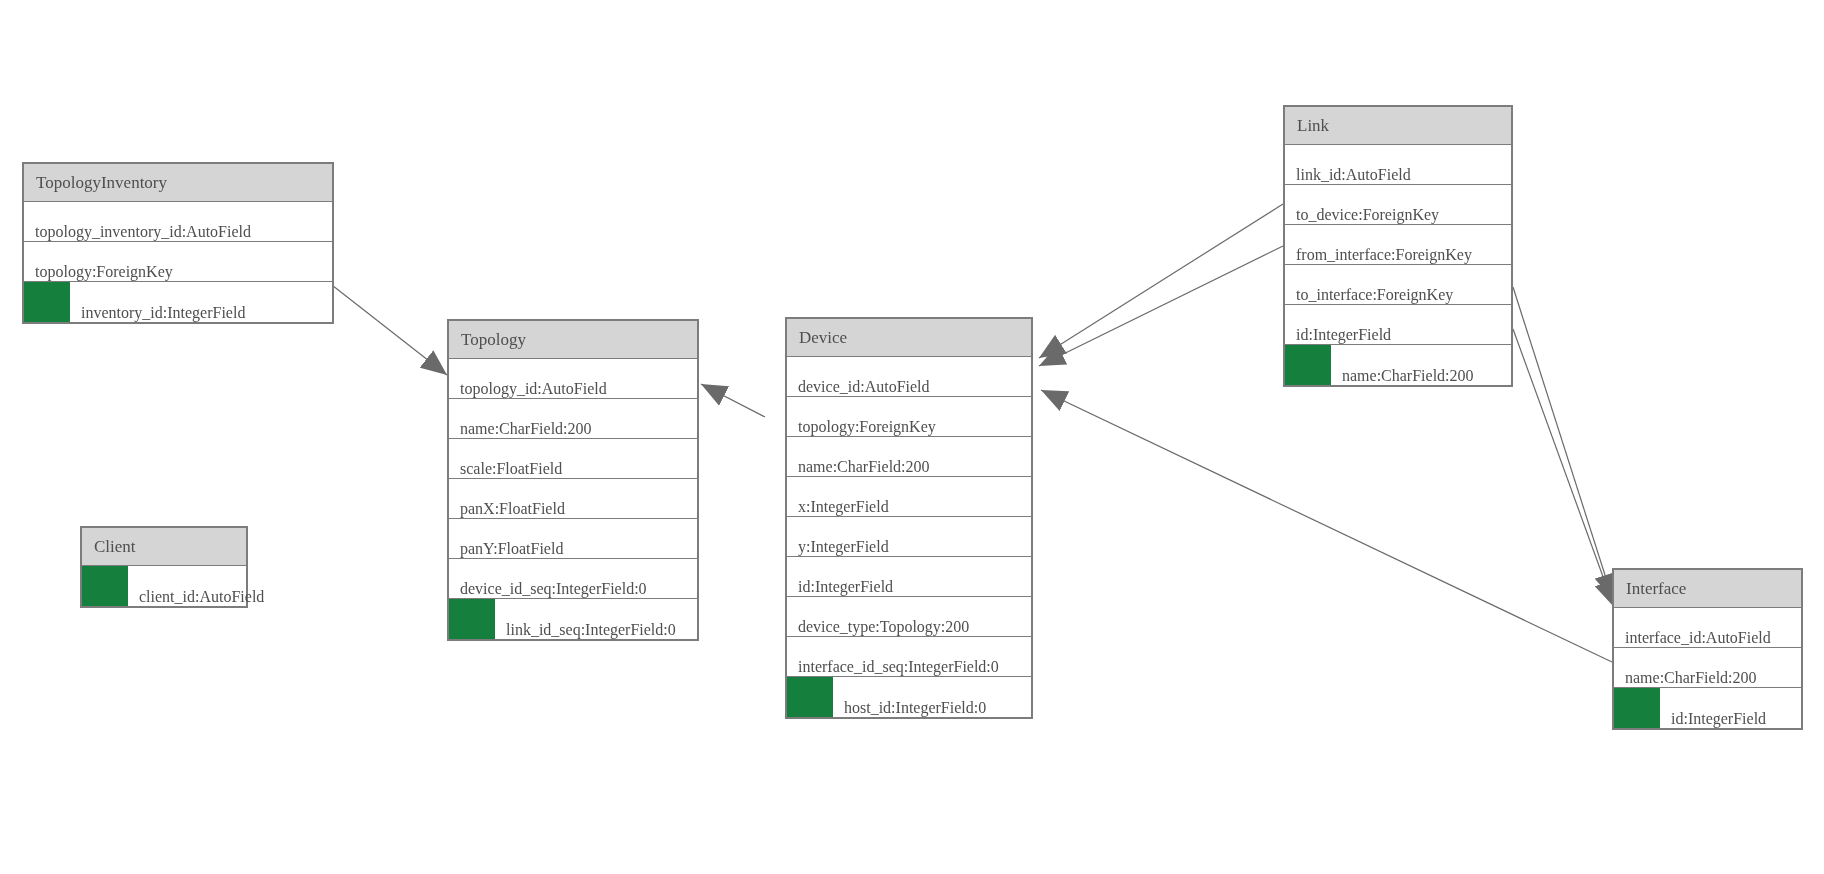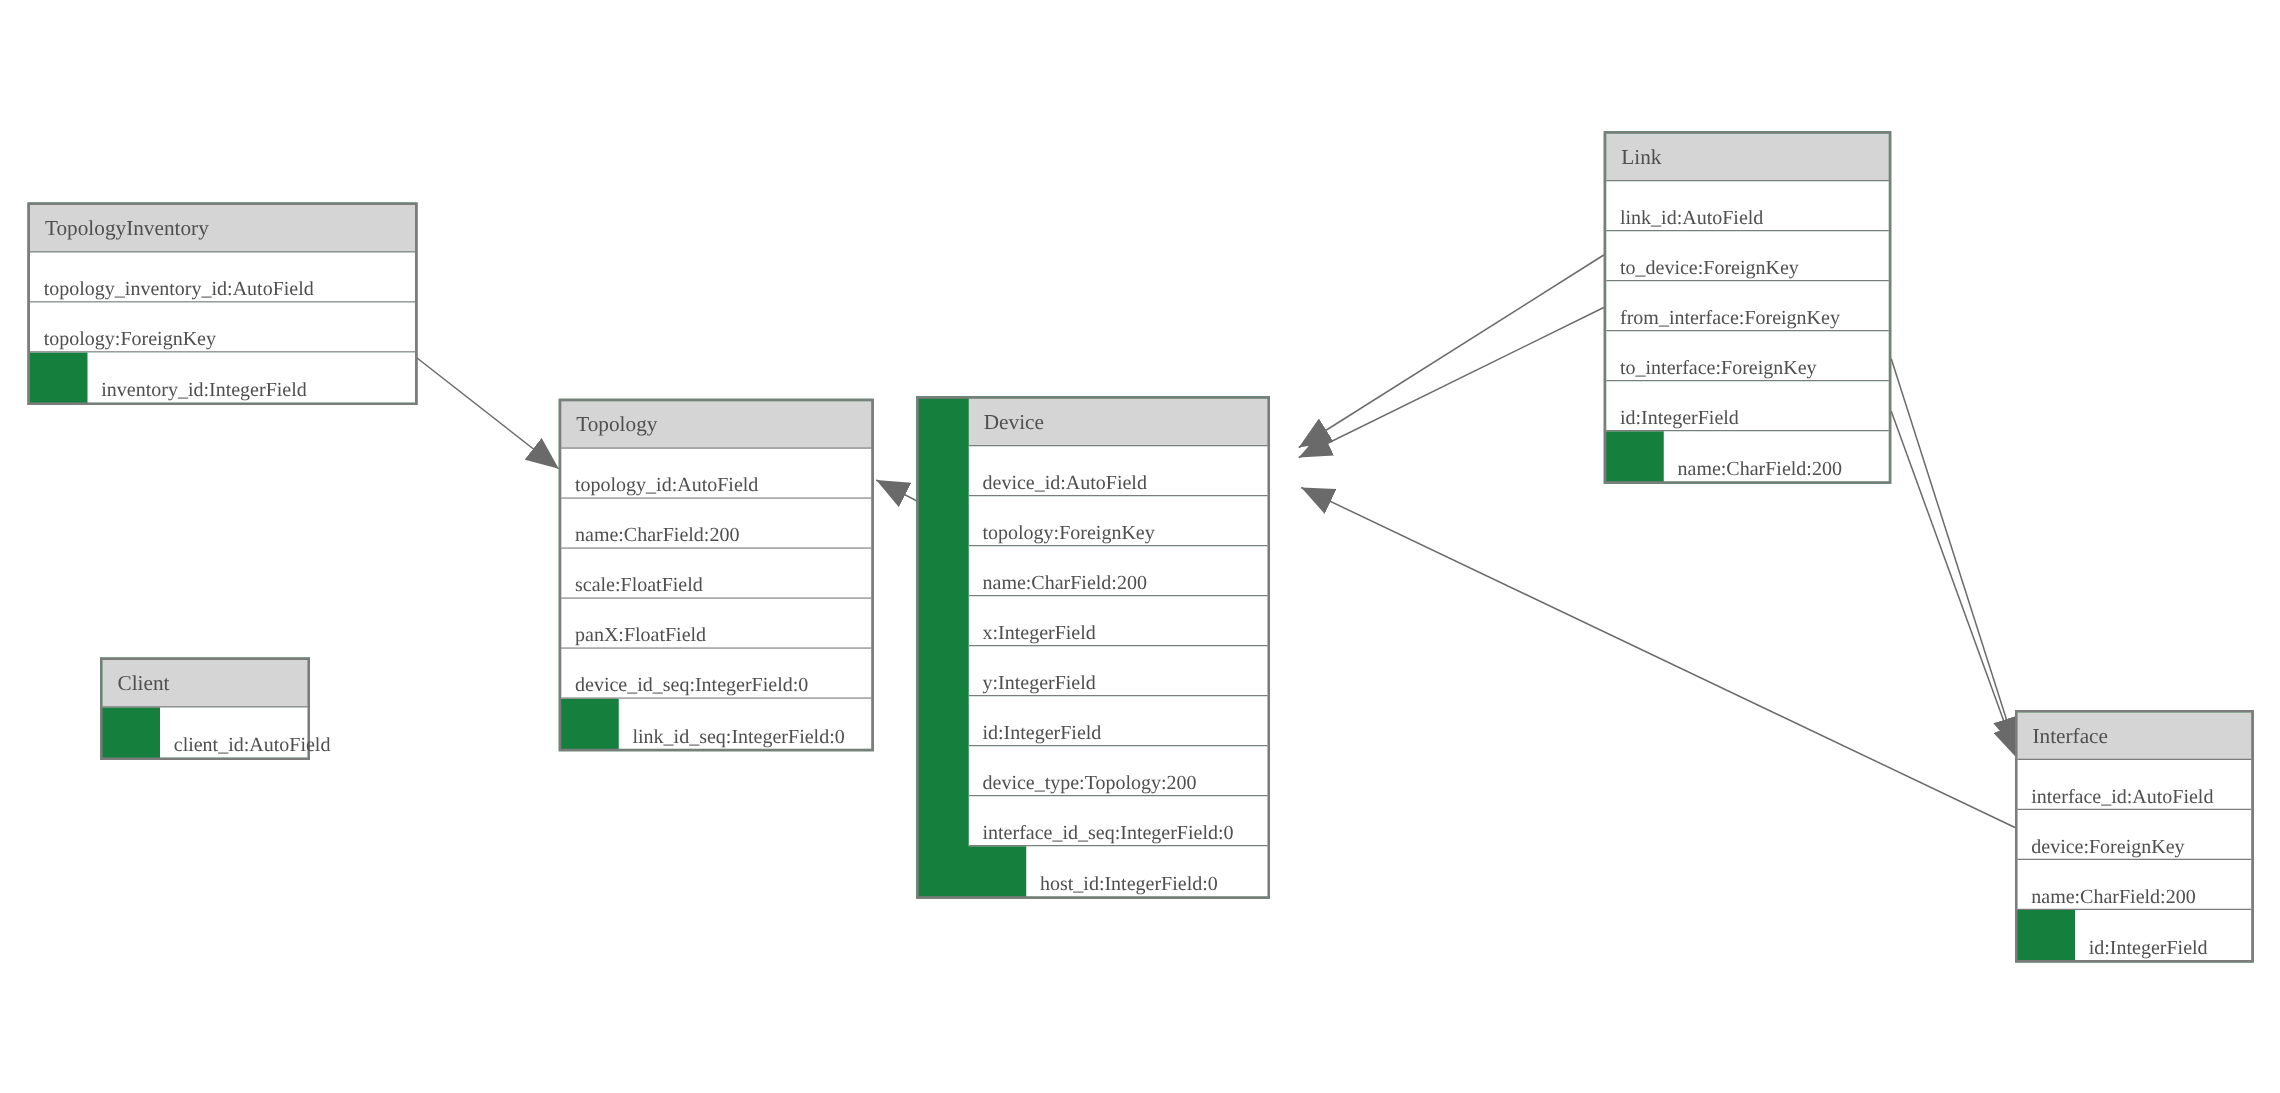--- a/index.html
+++ b/index.html
@@ -52,21 +52,21 @@
     color: var(--text, #4f4f4f);
     font-size: 16px;
     white-space: nowrap;
     background: #ffffff;
   }
   .entity-row:last-of-type { border-bottom: none; margin-left: 46px; }
 
   #ent-topology-inventory { left: 22px;   top: 162px; width: 312px; }
   #ent-topology           { left: 447px;  top: 319px; width: 252px; }
   #ent-client             { left: 80px;   top: 526px; width: 168px; }
-  #ent-device             { left: 733px;  top: 317px; width: 283px; padding-left: 40px; }
+  #ent-device             { left: 785px;  top: 317px; width: 248px; }
   #ent-link               { left: 1283px; top: 105px; width: 230px; }
   #ent-interface          { left: 1612px; top: 568px; width: 191px; }
 </style>
 </head>
 <body>
 
 <div class="canvas">
 
   <svg class="edges" viewBox="0 0 1824 874" xmlns="http://www.w3.org/2000/svg">
     <defs>
@@ -102,20 +102,23 @@
         <span>topology_id:AutoField</span>
       </div>
       <div class="entity-row">
         <span>name:CharField:200</span>
       </div>
       <div class="entity-row">
         <span>scale:FloatField</span>
       </div>
       <div class="entity-row">
         <span>panX:FloatField</span>
+      </div>
+      <div class="entity-row">
+        <span>panY:FloatField</span>
       </div>
       <div class="entity-row">
         <span>device_id_seq:IntegerField:0</span>
       </div>
       <div class="entity-row">
         <span>link_id_seq:IntegerField:0</span>
       </div>
   </div>
 
   <div class="entity" id="ent-client">
@@ -177,23 +180,20 @@
         <span>name:CharField:200</span>
       </div>
   </div>
 
   <div class="entity" id="ent-interface">
     <div class="entity-header">Interface</div>
     <div class="entity-row">
         <span>interface_id:AutoField</span>
       </div>
       <div class="entity-row">
-        <span>device:ForeignKey</span>
-      </div>
-      <div class="entity-row">
         <span>name:CharField:200</span>
       </div>
       <div class="entity-row">
         <span>id:IntegerField</span>
       </div>
   </div>
 
 </div>
 
 </body></html>

